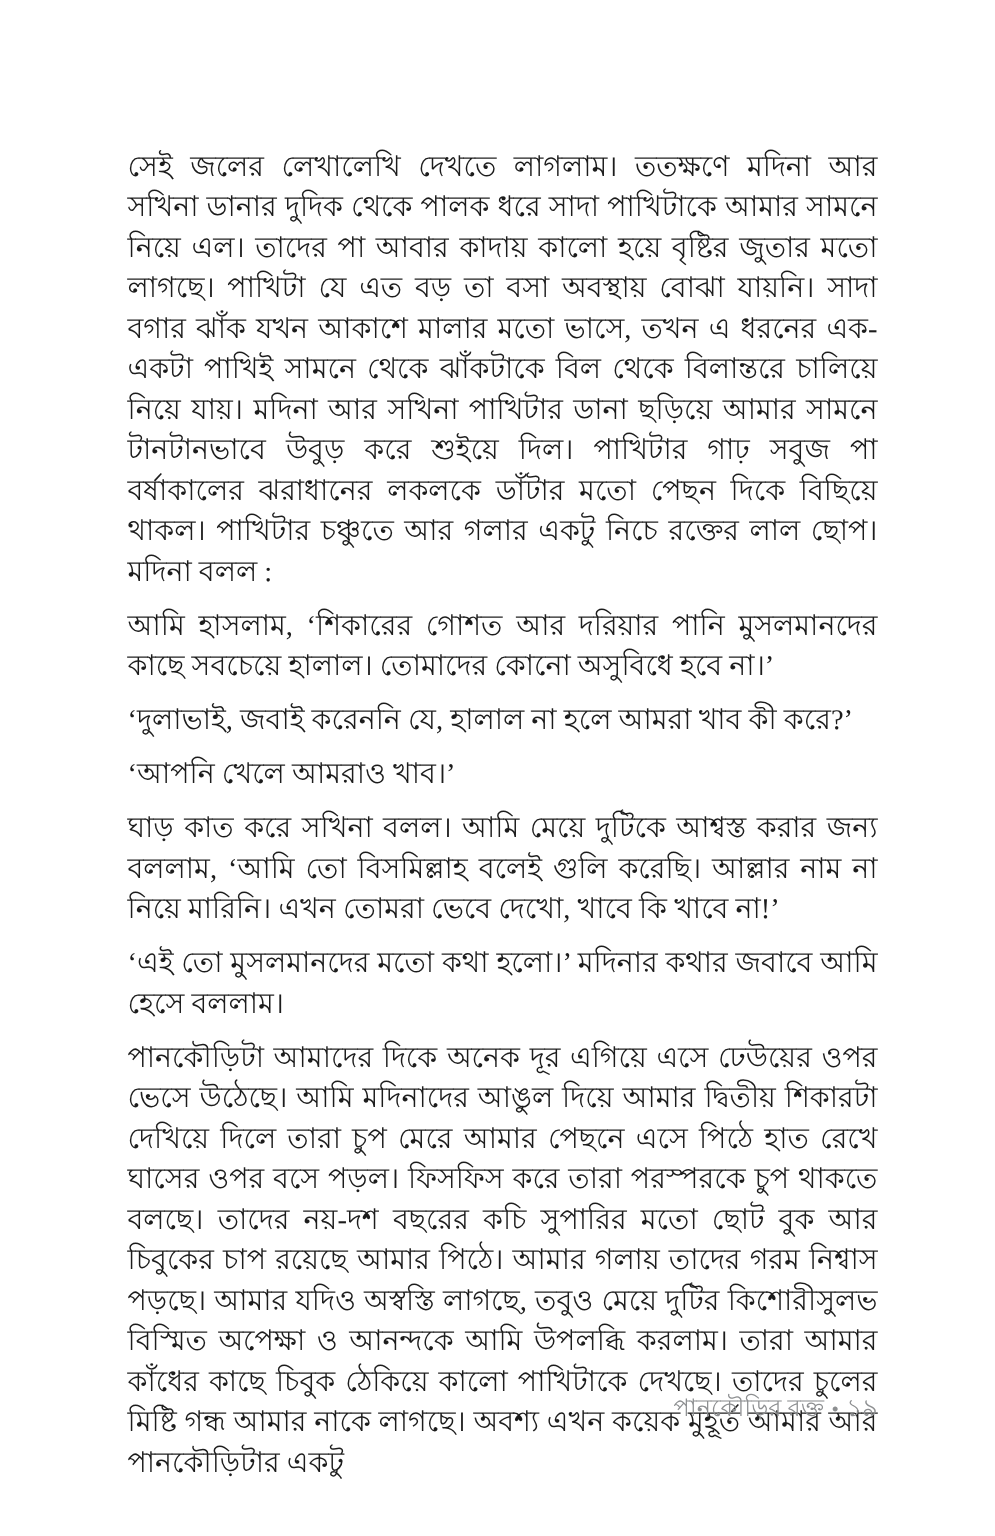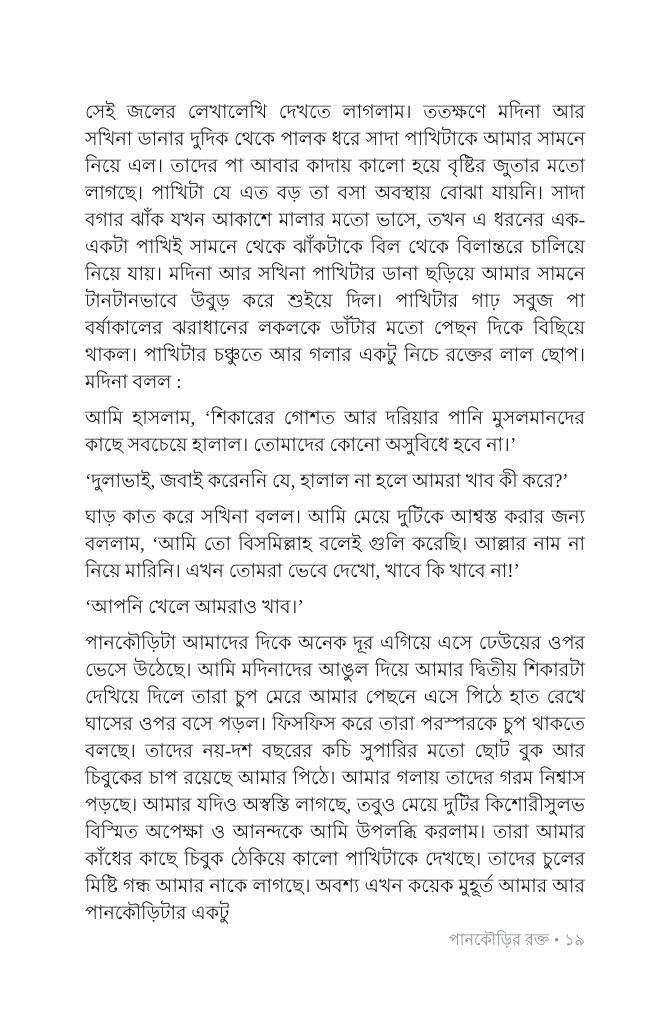--- a/index.html
+++ b/index.html
@@ -51,22 +51,23 @@
 </style>
 </head>
 <body>
 
 <div class="page">
 
   <main class="text-block">
     <p class="para">সেই জলের লেখালেখি দেখতে লাগলাম। ততক্ষণে মদিনা আর সখিনা ডানার দুদিক থেকে পালক ধরে সাদা পাখিটাকে আমার সামনে নিয়ে এল। তাদের পা আবার কাদায় কালো হয়ে বৃষ্টির জুতার মতো লাগছে। পাখিটা যে এত বড় তা বসা অবস্থায় বোঝা যায়নি। সাদা বগার ঝাঁক যখন আকাশে মালার মতো ভাসে, তখন এ ধরনের এক-একটা পাখিই সামনে থেকে ঝাঁকটাকে বিল থেকে বিলান্তরে চালিয়ে নিয়ে যায়। মদিনা আর সখিনা পাখিটার ডানা ছড়িয়ে আমার সামনে টানটানভাবে উবুড় করে শুইয়ে দিল। পাখিটার গাঢ় সবুজ পা বর্ষাকালের ঝরাধানের লকলকে ডাঁটার মতো পেছন দিকে বিছিয়ে থাকল। পাখিটার চঞ্চুতে আর গলার একটু নিচে রক্তের লাল ছোপ। মদিনা বলল :</p>
     <p class="para">আমি হাসলাম, ‘শিকারের গোশত আর দরিয়ার পানি মুসলমানদের কাছে সবচেয়ে হালাল। তোমাদের কোনো অসুবিধে হবে না।’</p>
     <p class="para">‘দুলাভাই, জবাই করেননি যে, হালাল না হলে আমরা খাব কী করে?’</p>
+    <p class="para">‘আপনি খেলে আমরাও খাব।’</p>
     <p class="para">ঘাড় কাত করে সখিনা বলল। আমি মেয়ে দুটিকে আশ্বস্ত করার জন্য বললাম, ‘আমি তো বিসমিল্লাহ বলেই গুলি করেছি। আল্লার নাম না নিয়ে মারিনি। এখন তোমরা ভেবে দেখো, খাবে কি খাবে না!’</p>
-    <p class="para">‘আপনি খেলে আমরাও খাব।’</p>
+    <p class="para">‘এই তো মুসলমানদের মতো কথা হলো।’ মদিনার কথার জবাবে আমি হেসে বললাম।</p>
     <p class="para">পানকৌড়িটা আমাদের দিকে অনেক দূর এগিয়ে এসে ঢেউয়ের ওপর ভেসে উঠেছে। আমি মদিনাদের আঙুল দিয়ে আমার দ্বিতীয় শিকারটা দেখিয়ে দিলে তারা চুপ মেরে আমার পেছনে এসে পিঠে হাত রেখে ঘাসের ওপর বসে পড়ল। ফিসফিস করে তারা পরস্পরকে চুপ থাকতে বলছে। তাদের নয়-দশ বছরের কচি সুপারির মতো ছোট বুক আর চিবুকের চাপ রয়েছে আমার পিঠে। আমার গলায় তাদের গরম নিশ্বাস পড়ছে। আমার যদিও অস্বস্তি লাগছে, তবুও মেয়ে দুটির কিশোরীসুলভ বিস্মিত অপেক্ষা ও আনন্দকে আমি উপলব্ধি করলাম। তারা আমার কাঁধের কাছে চিবুক ঠেকিয়ে কালো পাখিটাকে দেখছে। তাদের চুলের মিষ্টি গন্ধ আমার নাকে লাগছে। অবশ্য এখন কয়েক মুহূর্ত আমার আর পানকৌড়িটার একটু</p>
   </main>
 
   <footer class="page-footer">
     <span>পানকৌড়ির রক্ত</span><span class="bullet">•</span><span>১৯</span>
   </footer>
 
 </div>
 
 </body></html>

